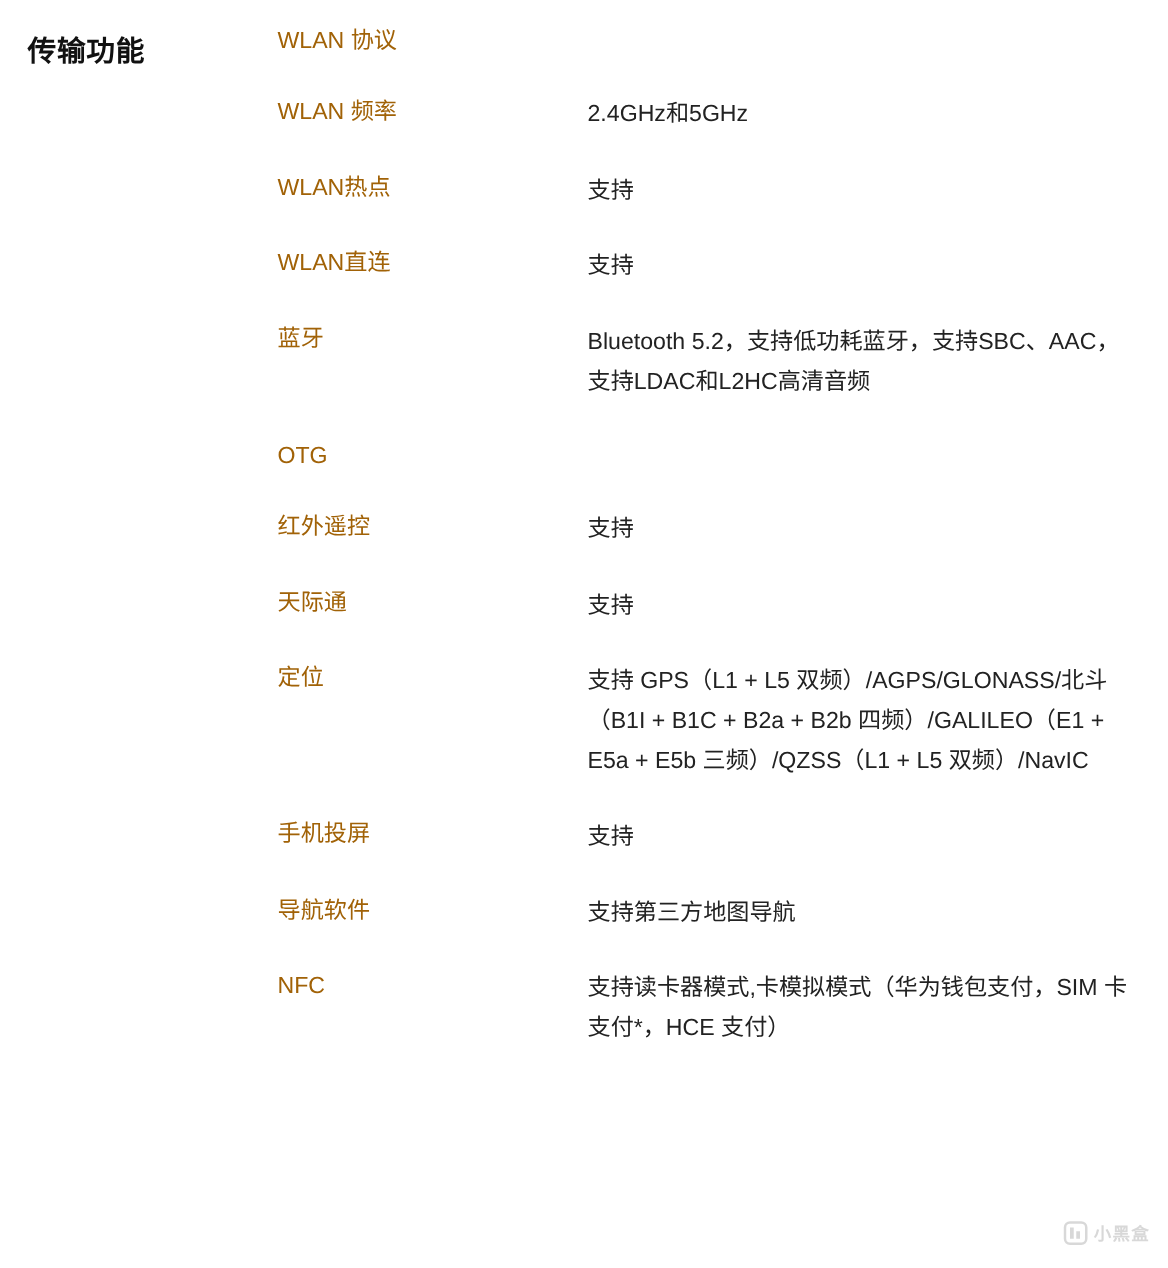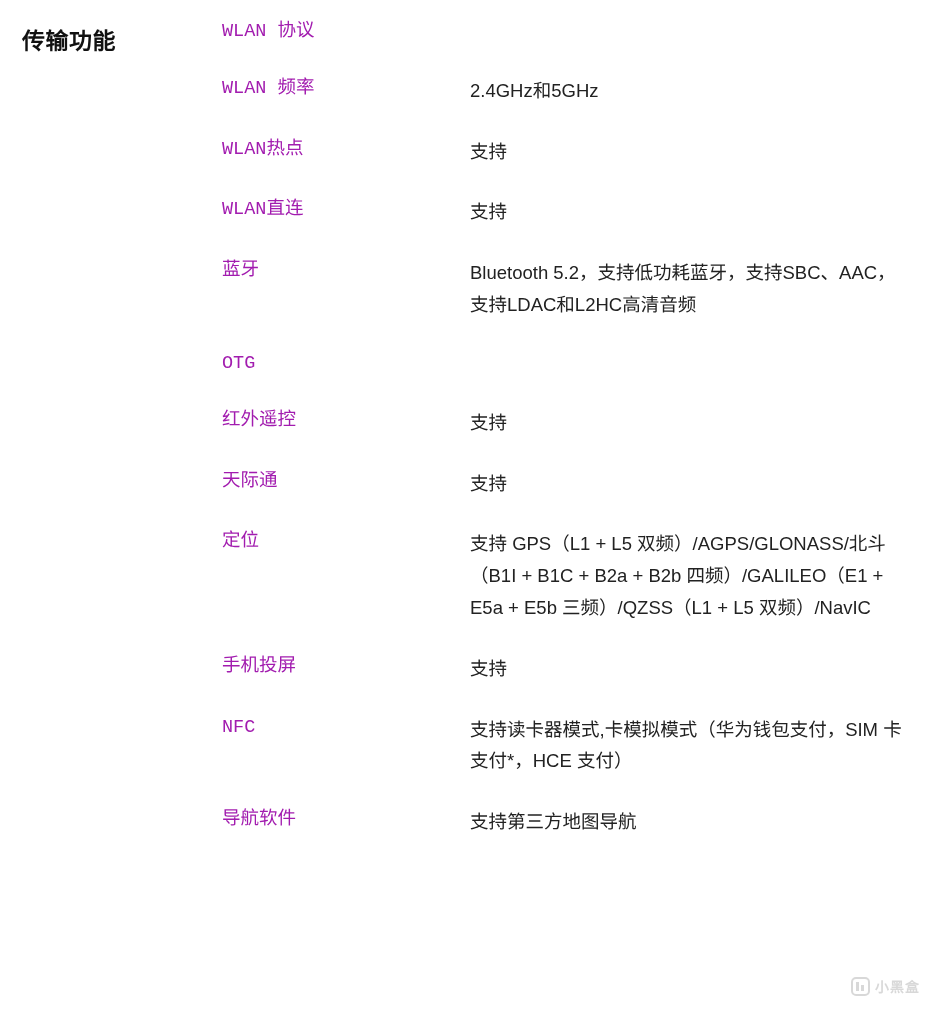--- a/index.html
+++ b/index.html
@@ -42,24 +42,23 @@
     margin-bottom: 29px;
   }
   .spec-row:last-child {
     margin-bottom: 0;
   }
   .spec-label {
     width: 248px;
     flex: 0 0 248px;
     font-size: 18.5px;
     line-height: 1.45;
-    color: #a21caf;
+    color: #a16207;
     font-weight: 400;
     padding-top: 1px;
-    font-family: Liberation Mono, monospace;
   }
   .spec-value {
     flex: 1 1 auto;
     font-size: 18.5px;
     line-height: 1.72;
     color: #222222;
     font-weight: 400;
     white-space: pre-wrap;
     max-width: 440px;
   }
@@ -157,27 +156,27 @@
       <div class="spec-label">定位</div>
       <div class="spec-value">支持 GPS（L1 + L5 双频）/AGPS/GLONASS/北斗（B1I + B1C + B2a + B2b 四频）/GALILEO（E1 + E5a + E5b 三频）/QZSS（L1 + L5 双频）/NavIC</div>
     </div>
 
     <div class="spec-row">
       <div class="spec-label">手机投屏</div>
       <div class="spec-value">支持</div>
     </div>
 
     <div class="spec-row">
-      <div class="spec-label">NFC</div>
-      <div class="spec-value">支持读卡器模式,卡模拟模式（华为钱包支付，SIM 卡支付*，HCE 支付）</div>
+      <div class="spec-label">导航软件</div>
+      <div class="spec-value">支持第三方地图导航</div>
     </div>
 
     <div class="spec-row">
-      <div class="spec-label">导航软件</div>
-      <div class="spec-value">支持第三方地图导航</div>
+      <div class="spec-label">NFC</div>
+      <div class="spec-value">支持读卡器模式,卡模拟模式（华为钱包支付，SIM 卡支付*，HCE 支付）</div>
     </div>
 
   </div>
 
   <div class="watermark">
     <span class="wm-mark"></span>
     <span class="wm-text">小黑盒</span>
   </div>
 
 </div>

